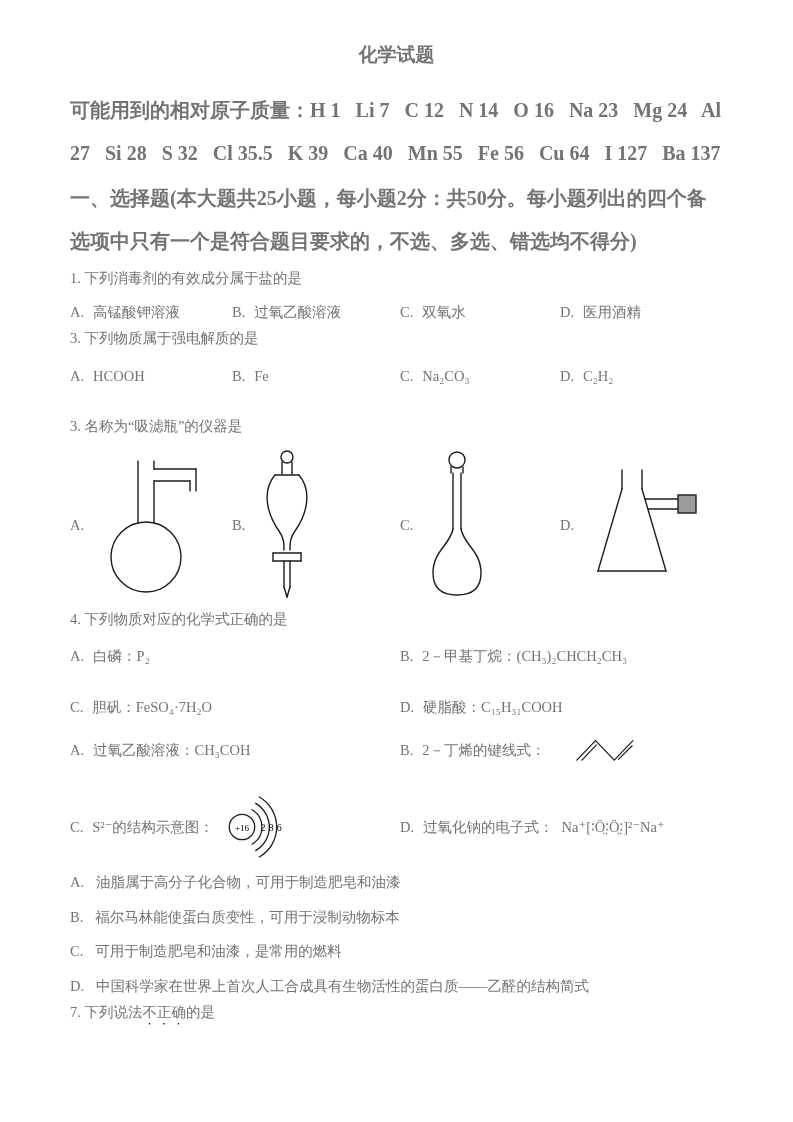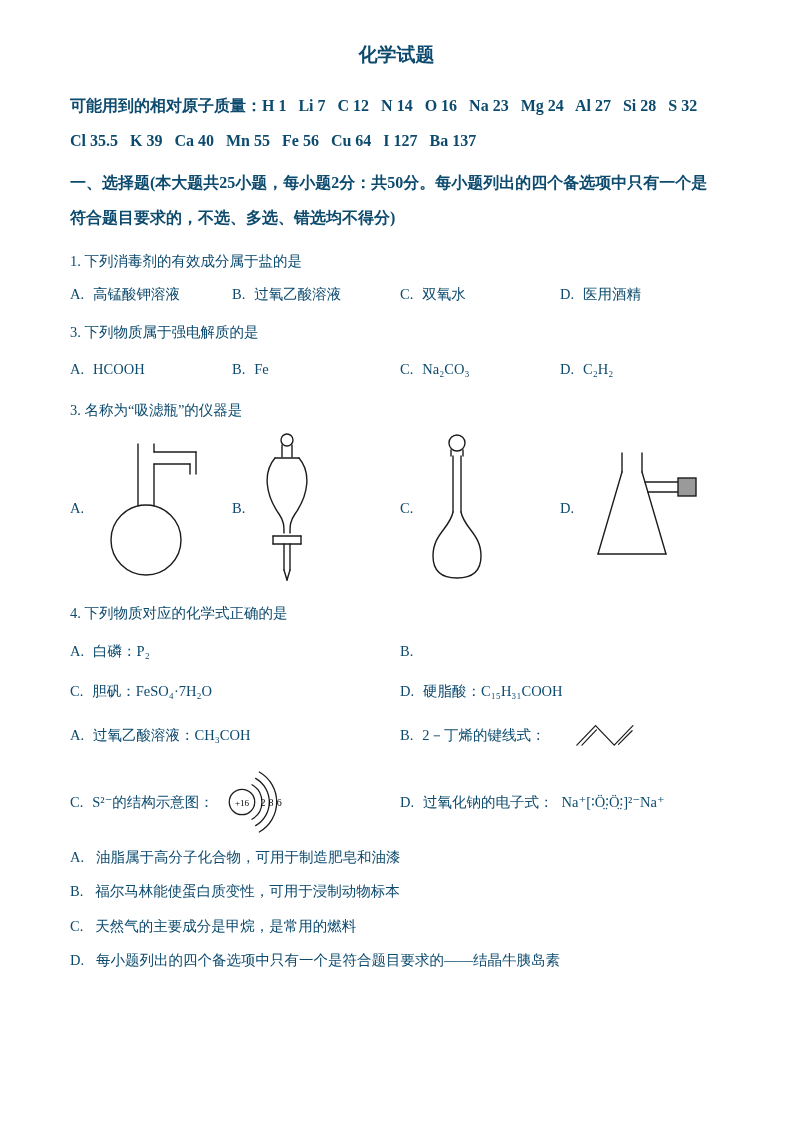--- a/index.html
+++ b/index.html
@@ -1,47 +1,47 @@
 <!DOCTYPE html>
 <html><head>
 <meta charset="utf-8">
 <style>
   * { margin:0; padding:0; box-sizing:border-box; }
   html,body { background:#e8e8e8; }
   .page {
     width:793px; height:1122px; margin:0 auto; background:#ffffff;
-    padding:40px 70px 0 70px; overflow:hidden; color:#0c4a6e;
+    padding:40px 70px 0 70px; overflow:hidden; color:#737373;
     font-family:"Liberation Serif","DejaVu Serif",serif;
     font-size:14.5px; line-height:1.55;
   }
   .title { text-align:center; font-size:19px; font-weight:bold; margin-bottom:20px; }
-  .bold-block { font-weight:bold; font-size:16px; line-height:2.15; white-space:pre-wrap; }
-  .section-block { margin-top:8px; }
-  .stem { margin-top:15px; }
+  .bold-block { font-weight:bold; font-size:20px; line-height:2.15; white-space:pre-wrap; }
+  .section-block { margin-top:2px; }
+  .stem { margin-top:4px; }
   .opt-row { display:flex; margin-top:11px; align-items:baseline; }
   .opt-row.tall { align-items:center; }
   .col-a { width:162px; } .col-b { width:168px; } .col-c { width:160px; } .col-d { flex:1; }
   .half { width:330px; } .half2 { flex:1; }
   .opt { display:inline-flex; align-items:center; }
   .opt-label { margin-right:9px; }
   .full-opt { margin-top:12px; display:flex; }
   .full-opt .opt-label { margin-right:12px; }
   .apparatus-row { display:flex; align-items:center; margin-top:8px; min-height:158px; }
   .apparatus { display:flex; align-items:center; }
   .apparatus svg { margin-left:12px; }
   svg.sketch { stroke:#1c1c1c; stroke-width:1.4; fill:none; stroke-linecap:round; }
   svg.sketch text { stroke:none; fill:#000; }
   .emph {
     text-emphasis: filled dot #000; text-emphasis-position: under right;
     -webkit-text-emphasis: filled dot #000; -webkit-text-emphasis-position: under right;
   }
   .inline-fig { vertical-align:middle; margin-left:22px; }
   .inline-fig.close { margin-left:8px; }
   .formula { white-space:nowrap; }
-  .mt18 { margin-top:18px; }
+  .mt18 { margin-top:28px; }
   .mt15 { margin-top:15px; }
 </style>
 </head>
 <body>
 
 <div class="page">
 
   <h1 class="title">化学试题</h1>
 
   <p class="bold-block">可能用到的相对原子质量：H 1   Li 7   C 12   N 14   O 16   Na 23   Mg 24   Al 27   Si 28   S 32   Cl 35.5   K 39   Ca 40   Mn 55   Fe 56   Cu 64   I 127   Ba 137</p>
@@ -161,20 +161,21 @@
 
   <div>
     <p class="stem">4. 下列物质对应的化学式正确的是</p>
     <div class="opt-row mt15">
       <span class="opt half">
           <span class="opt-label">A.</span>
           <span class="formula">白磷：P₂</span>
         </span>
       <span class="opt half2">
           <span class="opt-label">B.</span>
+          <span class="formula">2－甲基丁烷：(CH₃)₂CHCH₂CH₃</span>
         </span>
     </div>
     <div class="opt-row mt18">
       <span class="opt half">
           <span class="opt-label">C.</span>
           <span class="formula">胆矾：FeSO₄·7H₂O</span>
         </span>
       <span class="opt half2">
           <span class="opt-label">D.</span>
           <span class="formula">硬脂酸：C₁₅H₃₁COOH</span>
@@ -227,22 +228,25 @@
     <p class="full-opt">
         <span class="opt-label">A.</span>
         <span>油脂属于高分子化合物，可用于制造肥皂和油漆</span>
       </p>
     <p class="full-opt">
         <span class="opt-label">B.</span>
         <span>福尔马林能使蛋白质变性，可用于浸制动物标本</span>
       </p>
     <p class="full-opt">
         <span class="opt-label">C.</span>
-        <span>天然气的主要成分是甲烷，是常用的燃料</span>
+        <span>可用于制造肥皂和油漆，是常用的燃料</span>
       </p>
     <p class="full-opt">
         <span class="opt-label">D.</span>
-        <span>每小题列出的四个备选项中只有一个是符合题目要求的——结晶牛胰岛素</span>
-      </p>
-  </div>
-
+        <span>中国科学家在世界上首次人工合成具有生物活性的蛋白质——乙醛的结构简式</span>
+      </p>
+  </div>
+
+  <div>
+    <p class="stem"><span>7. 下列说法</span><span class="emph">不正确</span><span>的是</span></p>
+  </div>
 
 </div>
 
 </body></html>

